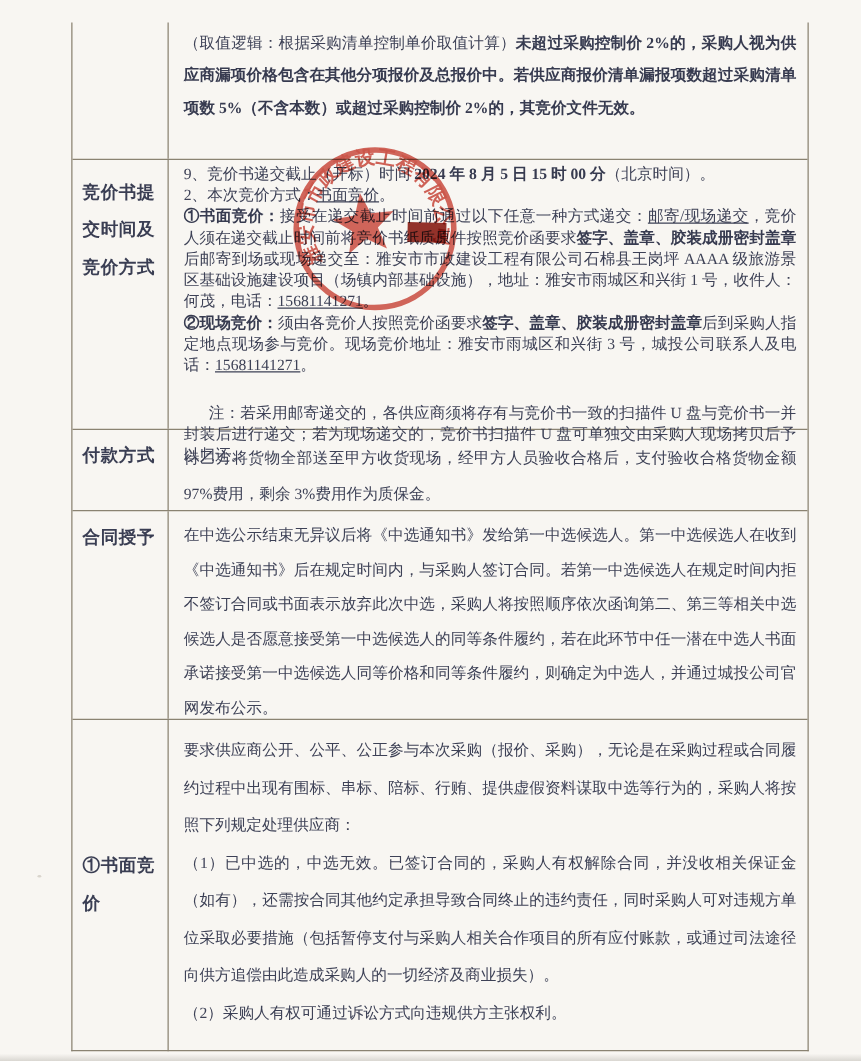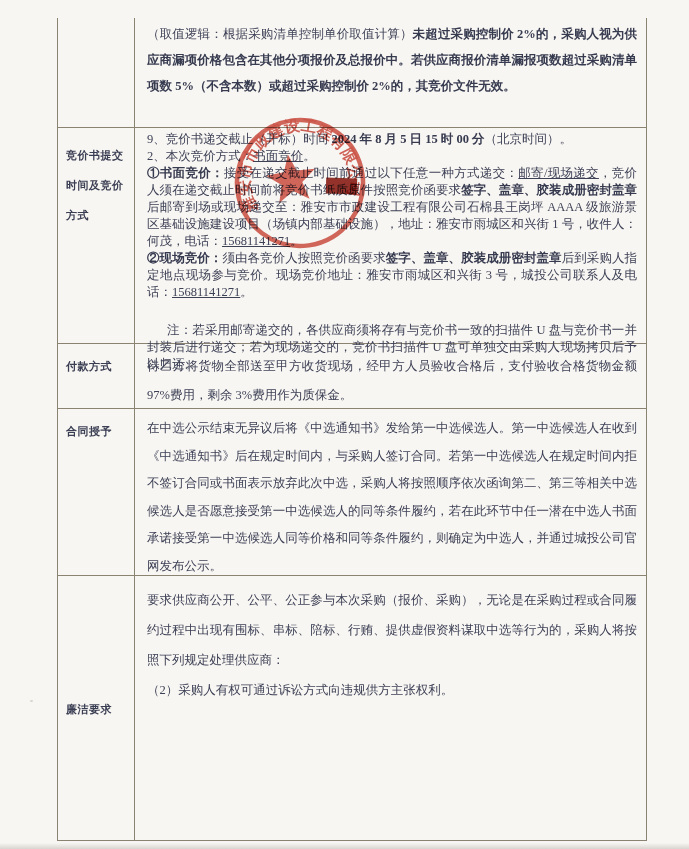--- a/index.html
+++ b/index.html
@@ -21,21 +21,21 @@
   .row{display:flex;box-sizing:border-box;border-top:1px solid #8a8372;}
   .row.first{border-top:none;}
   .r1{height:109px;}
   .r2{height:216px;}
   .r3{height:65px;justify-content:center;}
   .r4{height:167px;}
   .r5{height:266px;}
 
   .hcell{
     width:77px;flex:0 0 77px;box-sizing:border-box;border-right:1px solid #8a8372;
-    font-weight:bold;font-size:11px;letter-spacing:.5px;
+    font-weight:bold;font-size:14px;letter-spacing:.5px;
     padding:12px 3px 0 8px;line-height:30px;color:#3a3e53;
   }
   .r3 .hcell,.r4 .hcell{padding-top:8px;line-height:28px;}
   .r5 .hcell{display:flex;align-items:center;padding-top:0;}
 
   .ccell{
     flex:1;box-sizing:border-box;text-align:justify;
     font-size:12.5px;color:#3d4156;
   }
   .ccell p{margin:0;}
@@ -89,23 +89,24 @@
   </div>
 
   <div class="row r4">
     <div class="hcell">合同授予</div>
     <div class="ccell">
         <p class="para"><span>在中选公示结束无异议后将《中选通知书》发给第一中选候选人。第一中选候选人在收到《中选通知书》后在规定时间内，与采购人签订合同。若第一中选候选人在规定时间内拒不签订合同或书面表示放弃此次中选，采购人将按照顺序依次函询第二、第三等相关中选候选人是否愿意接受第一中选候选人的同等条件履约，若在此环节中任一潜在中选人书面承诺接受第一中选候选人同等价格和同等条件履约，则确定为中选人，并通过城投公司官网发布公示。</span></p>
       </div>
   </div>
 
   <div class="row r5">
-    <div class="hcell">廉洁要求</div>
+    <div class="hcell">①书面竞价</div>
     <div class="ccell">
         <p class="para"><span>要求供应商公开、公平、公正参与本次采购（报价、采购），无论是在采购过程或合同履约过程中出现有围标、串标、陪标、行贿、提供虚假资料谋取中选等行为的，采购人将按照下列规定处理供应商：</span></p>
+        <p class="para"><span>（1）已中选的，中选无效。已签订合同的，采购人有权解除合同，并没收相关保证金（如有），还需按合同其他约定承担导致合同终止的违约责任，同时采购人可对违规方单位采取必要措施（包括暂停支付与采购人相关合作项目的所有应付账款，或通过司法途径向供方追偿由此造成采购人的一切经济及商业损失）。</span></p>
         <p class="para"><span>（2）采购人有权可通过诉讼方式向违规供方主张权利。</span></p>
       </div>
   </div>
 
 </div>
 
 <svg class="stamp" viewBox="0 0 160 160" xmlns="http://www.w3.org/2000/svg">
   <g transform="rotate(-8 80 80)" fill="none">
     <circle cx="80" cy="80" r="63" stroke="#c93a2d" stroke-width="4.5" opacity="0.9"></circle>
     <polygon points="72,50 78.4,67.2 96.7,68 82.4,79.4 87.3,97 72,86.9 56.7,97 61.6,79.4 47.3,68 65.6,67.2" fill="#c93a2d" opacity="0.9"></polygon>

